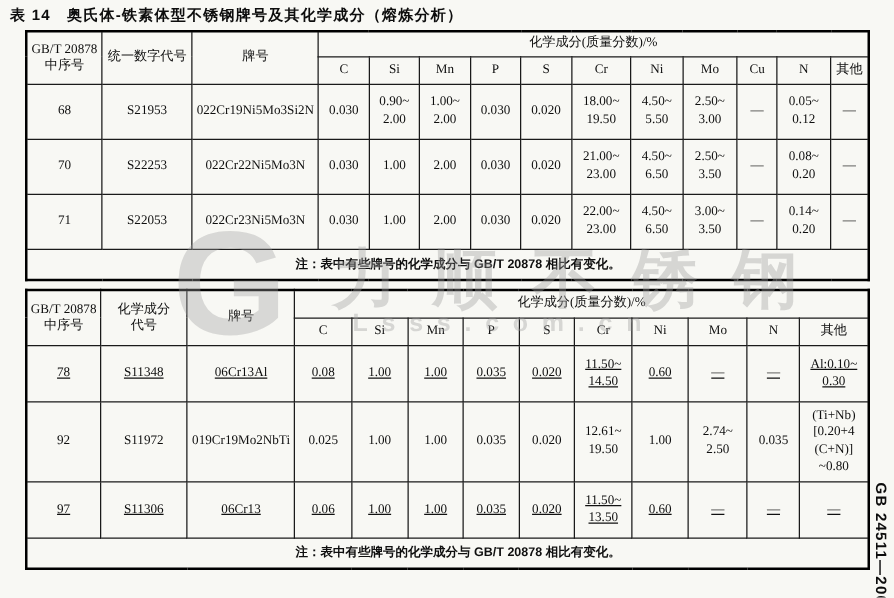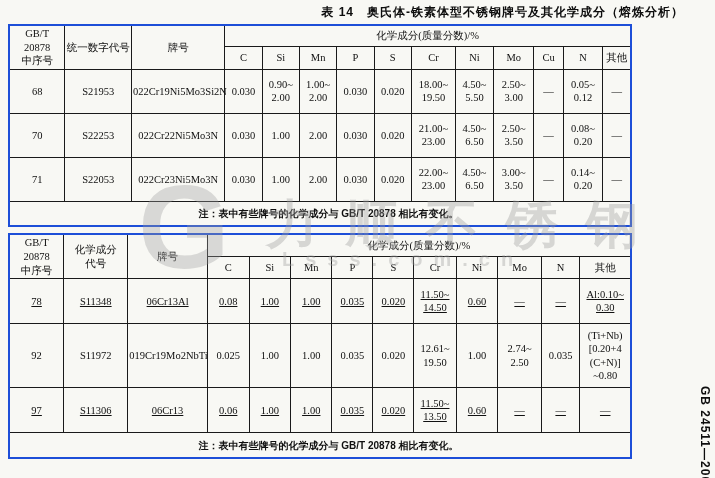--- a/index.html
+++ b/index.html
@@ -6,34 +6,35 @@
   body{
     width:715px;height:478px;
     background:#f8f8f4;
     position:relative;
     overflow:hidden;
     font-family:"Liberation Serif", serif;
     color:#111;
   }
   .content{position:relative;z-index:2;width:676px;margin-left:8px;}
   .tbl-title{
-    text-align:right;
+    text-align:left;
     font-family:"Liberation Sans", sans-serif;
     font-weight:bold;
     font-size:12px;
     letter-spacing:1px;
     padding:4px 0 3px 0;
     color:#0d0d0d;
   }
   table.tbl{
-    width:624px;
+    width:676px;
     border-collapse:collapse;
     table-layout:fixed;
-    border:2px solid #1d4ed8;
+    border:2px solid #000000;
     background:transparent;
+    margin-left:12px;
   }
   table.tbl th, table.tbl td{
     border:1px solid #1a1a1a;
     text-align:center;
     vertical-align:middle;
     font-size:10.5px;
     line-height:1.3;
     white-space:pre-line;
     padding:1px 1px;
     font-weight:normal;

